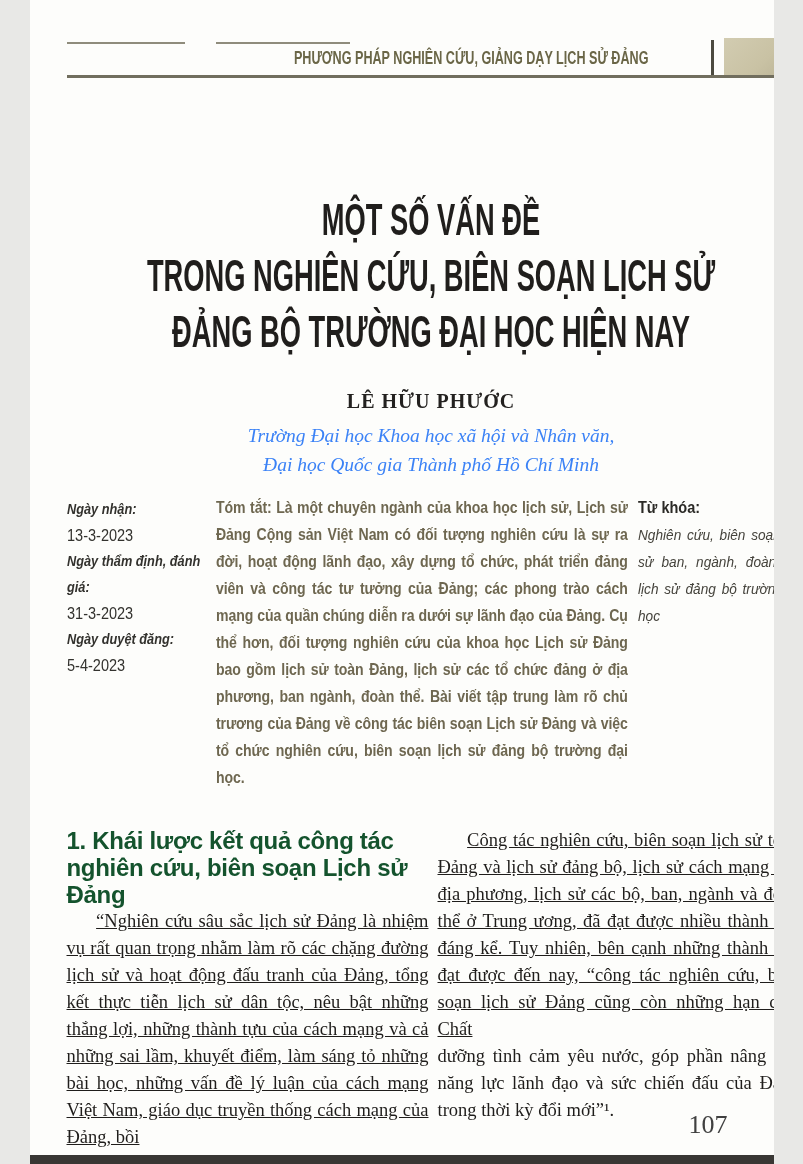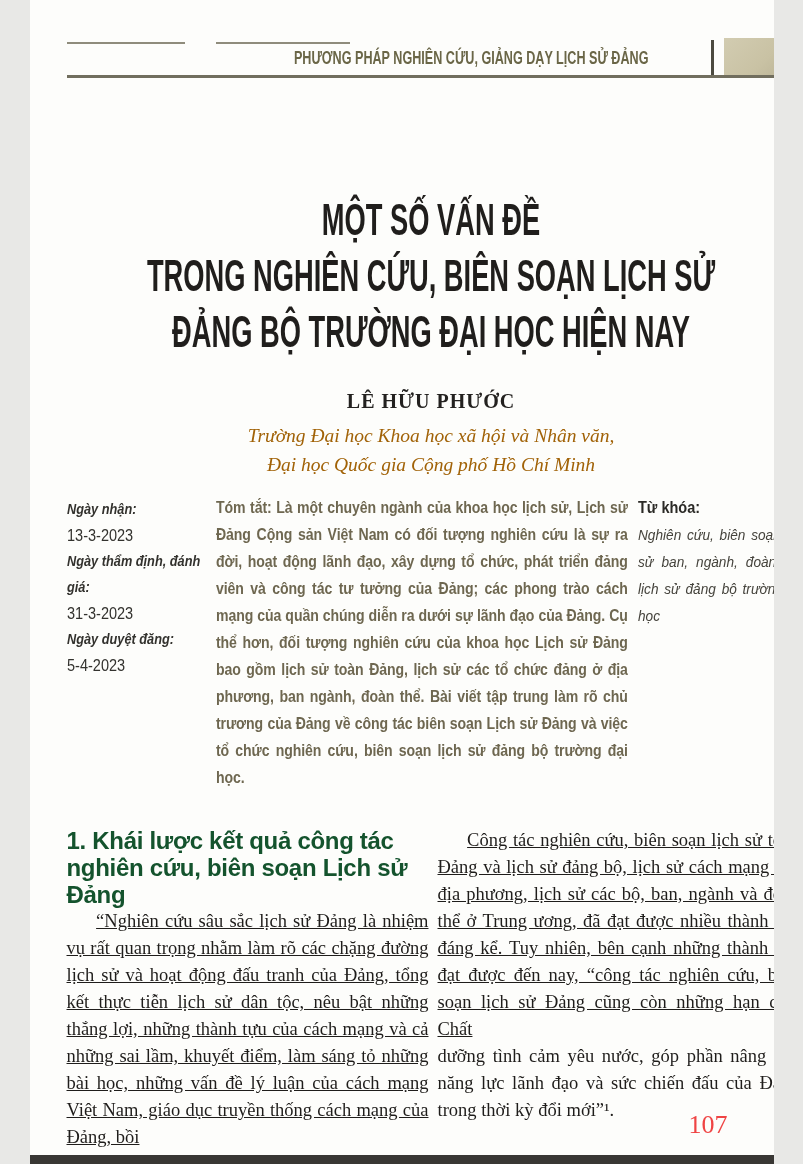--- a/index.html
+++ b/index.html
@@ -33,21 +33,21 @@
     letter-spacing:0;
   }
   .author{
     position:absolute;top:390px;left:35px;width:733px;text-align:center;
     font-family:"Liberation Serif", serif;font-weight:700;font-size:20px;
     letter-spacing:1px;color:#23211f;
   }
   .affiliation{
     position:absolute;top:421px;left:35px;width:733px;text-align:center;
     font-family:"Liberation Serif", serif;font-style:italic;font-size:19.5px;
-    line-height:29px;color:#a16207;
+    line-height:29px;color:#3b82f6;
   }
   
   .dates{
     position:absolute;left:37px;top:496px;width:168px;
     font-family:"Liberation Sans", sans-serif;color:#33322e;
     transform:scaleX(0.88);transform-origin:0 0;
   }
   .date-label{font-style:italic;font-weight:700;font-size:14.5px;line-height:26px;}
   .date-value{font-size:16.5px;line-height:26px;font-weight:400;}
   .abstract{
@@ -79,21 +79,21 @@
   .section-heading{
     font-family:"Liberation Sans", sans-serif;font-weight:700;font-size:24px;
     line-height:27px;color:#14532d;letter-spacing:-0.3px;text-align:left;
     margin:0;
   }
   .body-para{margin:0;}
   .indent{text-indent:1.6em;text-decoration:underline;}
   
   .page-number{
     position:absolute;top:1110px;right:46px;
-    font-family:"Liberation Serif", serif;font-size:26px;color:#ef4444;
+    font-family:"Liberation Serif", serif;font-size:26px;color:#404040;
   }
   .bottom-band{position:absolute;left:0;bottom:0;width:803px;height:9px;background:#393734;}
 </style>
 </head>
 <body>
 
 <div class="page">
 
   <div class="top-thin-line seg-a"></div>
   <div class="top-thin-line seg-b"></div>
@@ -105,21 +105,21 @@
   <div class="article-title">
     <div>MỘT SỐ VẤN ĐỀ</div>
     <div>TRONG NGHIÊN CỨU, BIÊN SOẠN LỊCH SỬ</div>
     <div>ĐẢNG BỘ TRƯỜNG ĐẠI HỌC HIỆN NAY</div>
   </div>
 
   <div class="author">LÊ HỮU PHƯỚC</div>
 
   <div class="affiliation">
     <div>Trường Đại học Khoa học xã hội và Nhân văn,</div>
-    <div>Đại học Quốc gia Cộng phố Hồ Chí Minh</div>
+    <div>Đại học Quốc gia Thành phố Hồ Chí Minh</div>
   </div>
 
   <div class="dates">
     <div>
       <div class="date-label">Ngày nhận:</div>
       <div class="date-value">13-3-2023</div>
     </div>
     <div>
       <div class="date-label">Ngày thẩm định, đánh giá:</div>
       <div class="date-value">31-3-2023</div>

